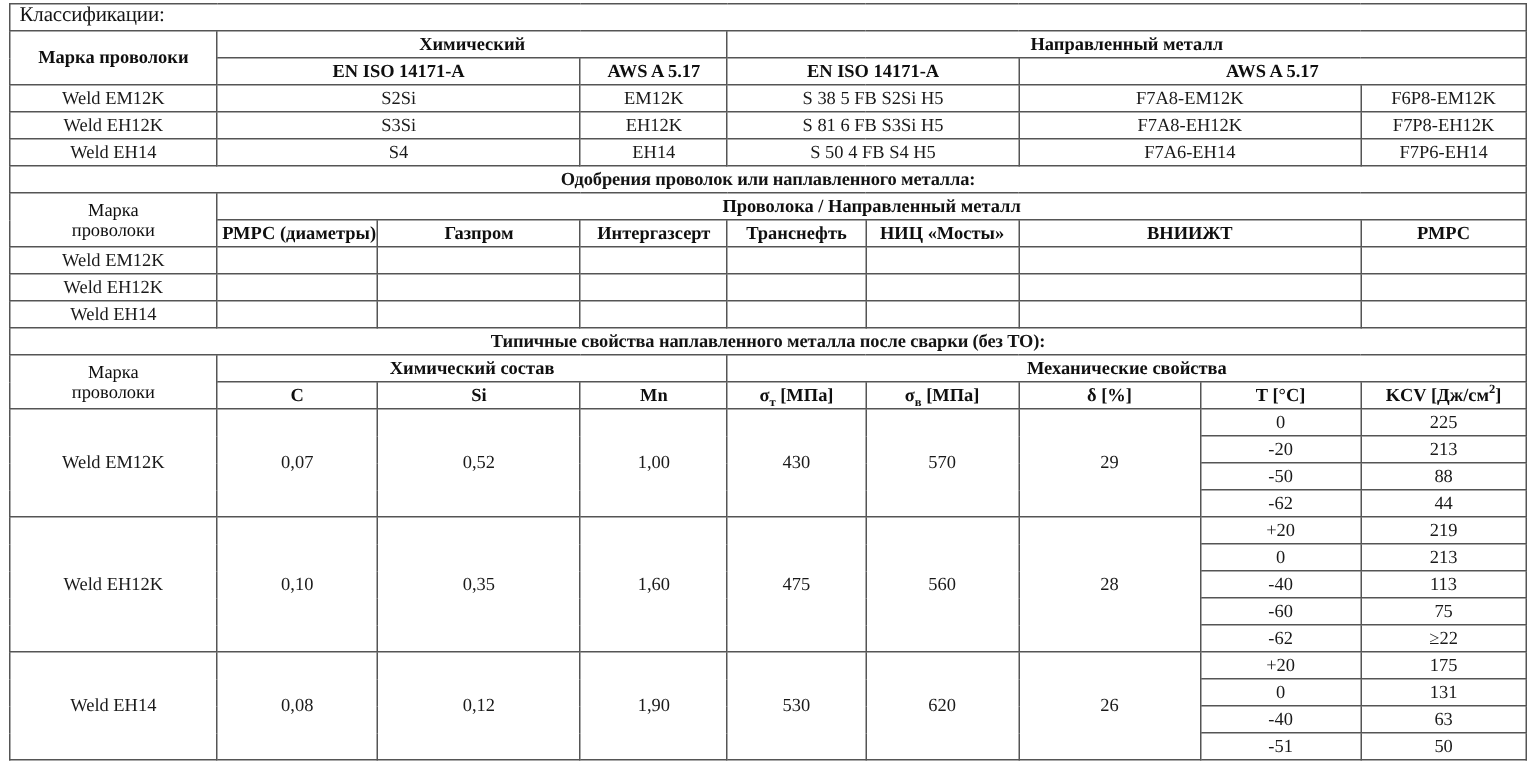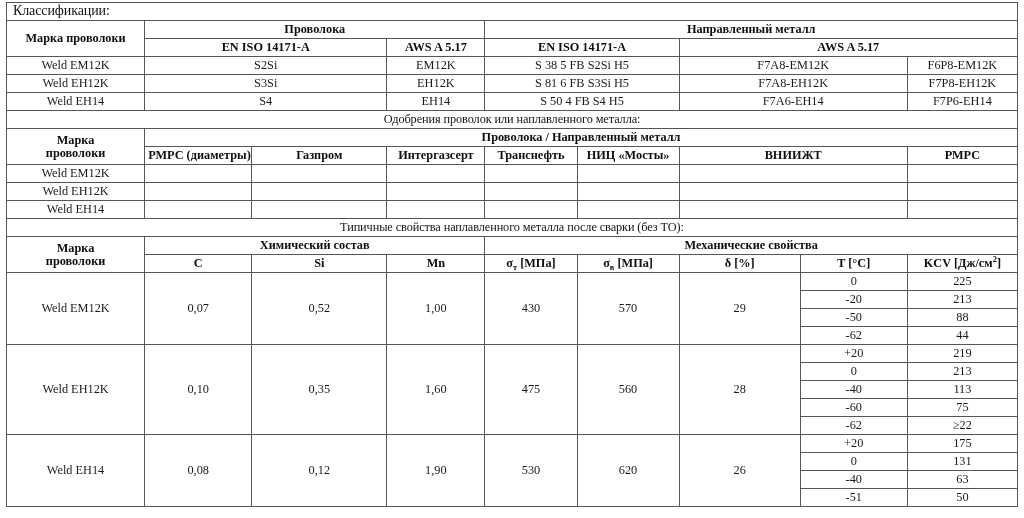--- a/index.html
+++ b/index.html
@@ -37,39 +37,39 @@
     font-family: "Liberation Serif", "DejaVu Serif", serif;
     height: 18px;
     box-sizing: border-box;
     overflow: hidden;
     white-space: nowrap;
   }
   
   td.section-title {
     font-family: "Liberation Sans", "DejaVu Sans", sans-serif;
     font-size: 13.4px;
-    font-weight: 400;
+    font-weight: 700;
     letter-spacing: -0.1px;
     height: 19px;
     color: #141414;
   }
   td.section-title.left {
     text-align: left;
     padding-left: 6px;
     font-weight: 400;
     font-size: 14px;
   }
   td.hdr {
     font-weight: 700;
     font-family: "Liberation Serif", "DejaVu Serif", serif;
     font-size: 12.4px;
     color: #0f0f0f;
   }
   td.hdr-2line {
-    font-weight: 700;
+    font-weight: 400;
     line-height: 1.22;
     white-space: normal;
   }
   td.blank {
     height: 18px;
   }
   td.grp {
     vertical-align: middle;
   }
   sub, sup {
@@ -93,21 +93,21 @@
       <col style="width:107px">
       <col style="width:110px">
     </colgroup>
     <tbody>
 
       <tr>
         <td class="section-title left" colspan="9">Классификации:</td>
       </tr>
       <tr>
         <td class="hdr" rowspan="2">Марка проволоки</td>
-        <td class="hdr" colspan="3">Проволока</td>
+        <td class="hdr" colspan="3">Химический</td>
         <td class="hdr" colspan="5">Направленный металл</td>
       </tr>
       <tr>
         <td class="hdr" colspan="2">EN ISO 14171-A</td>
         <td class="hdr">AWS A 5.17</td>
         <td class="hdr" colspan="2">EN ISO 14171-A</td>
         <td class="hdr" colspan="3">AWS A 5.17</td>
       </tr>
 
       <tr>

